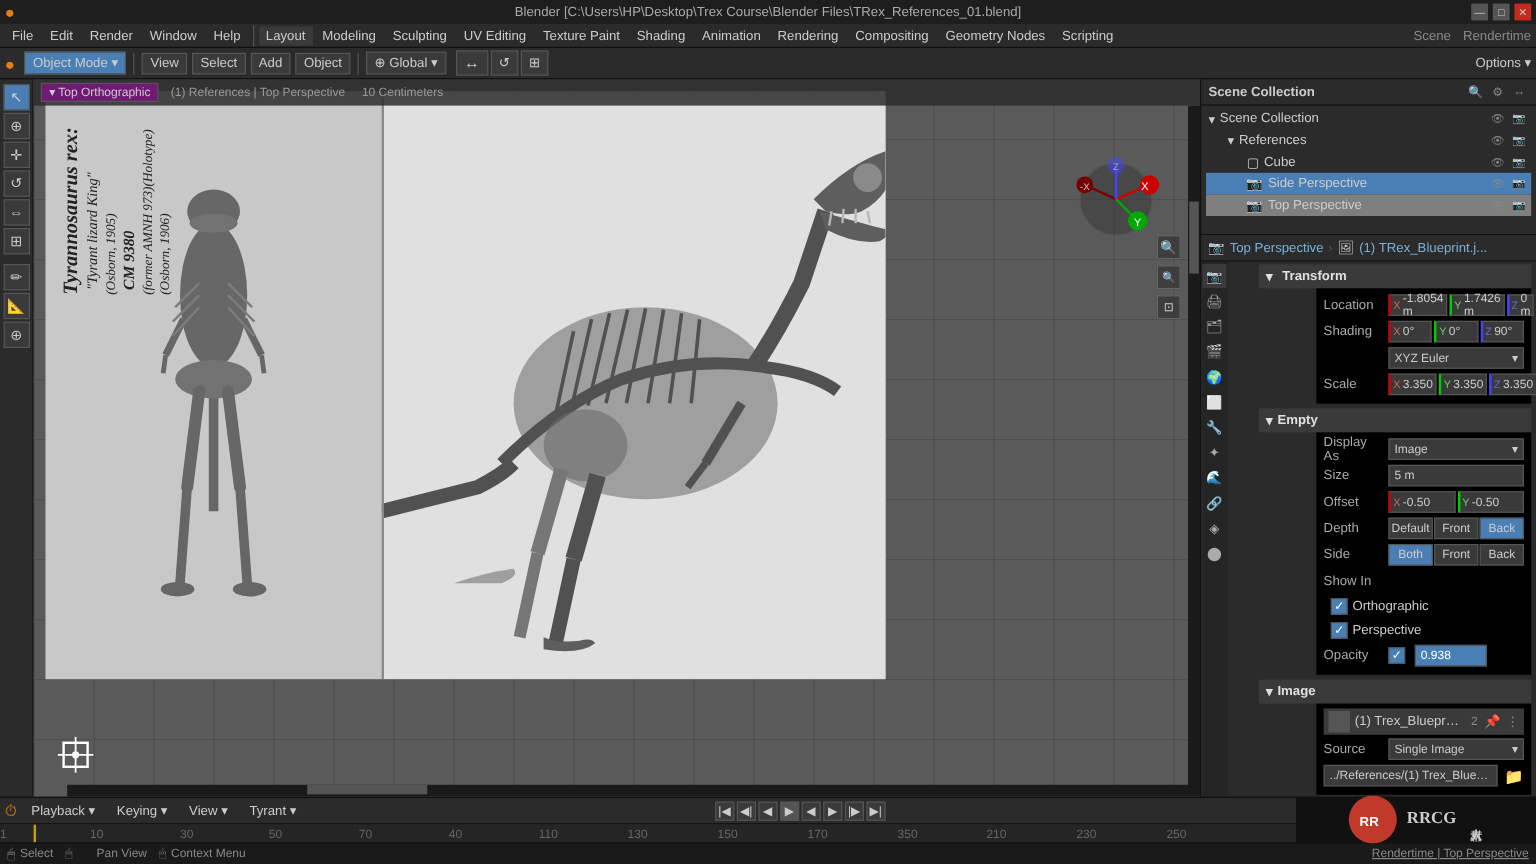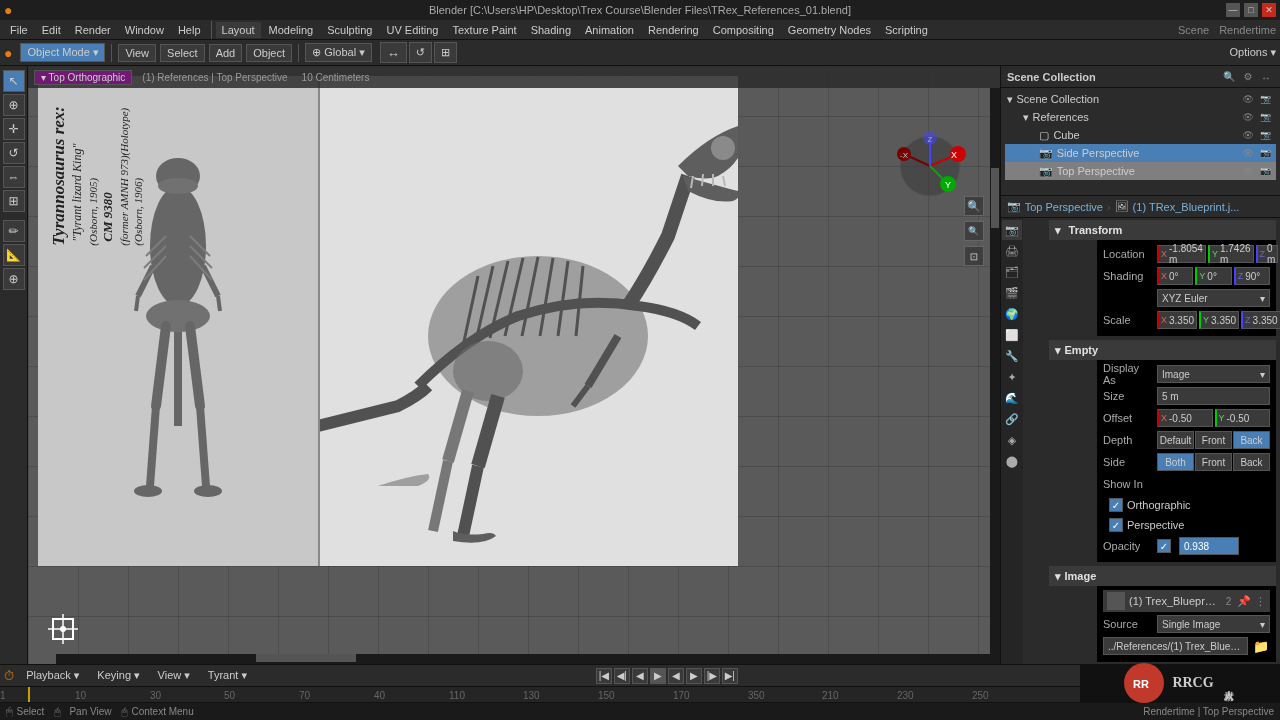--- a/index.html
+++ b/index.html
@@ -1208,24 +1208,24 @@
       </div>
 
     <div style="position:absolute; left:28px; top:0; bottom:0; width:2px; background:#c8a000;"></div>
   </div>
 </div>
 
 <div id="status-bar">
   <span style="font-size:11px; margin-right:4px;">🖱</span>
   <span>Select</span>
   <span style="margin-left:10px;">🖱</span>
-  <span style="margin-left:9px;">Pan View</span>
+  <span style="margin-left:20px;">Pan View</span>
   <span style="margin-left:10px;">🖱</span>
   <span style="margin-left:4px;">Context Menu</span>
-  <span style="margin-left:auto;">Rendertime | Top Perspective</span>
+  <span style="margin-left:auto;text-decoration:underline;">Rendertime | Top Perspective</span>
 </div>
 
 <div id="logo-area" style="position:absolute; bottom:18px; right:0; width:200px; height:38px; display:flex; align-items:center; justify-content:center; gap:8px; background:#111;">
 
   <div style="width:40px; height:40px; border-radius:50%; background:#c0392b; display:flex; align-items:center; justify-content:center;">
     <svg width="30" height="30" viewBox="0 0 30 30">
       <text x="4" y="20" font-size="11" fill="white" font-weight="bold">RR</text>
     </svg>
   </div>
   <div style="color:#ccc; font-size:14px; font-weight:bold; font-family:serif;">RRCG</div>

